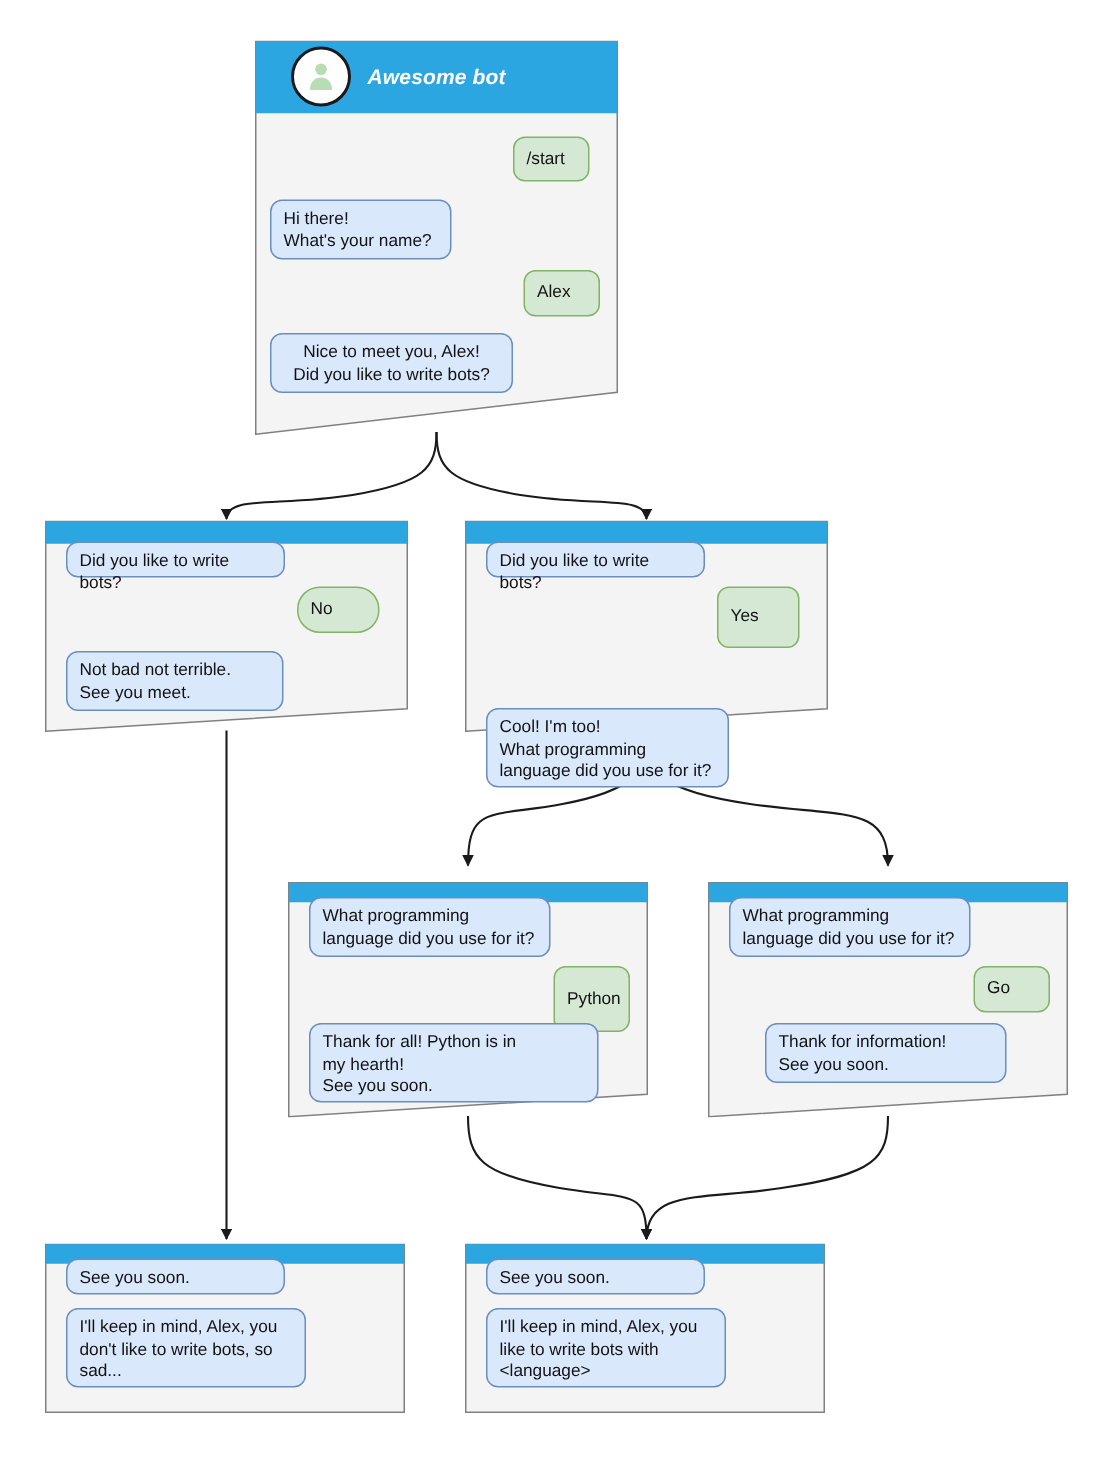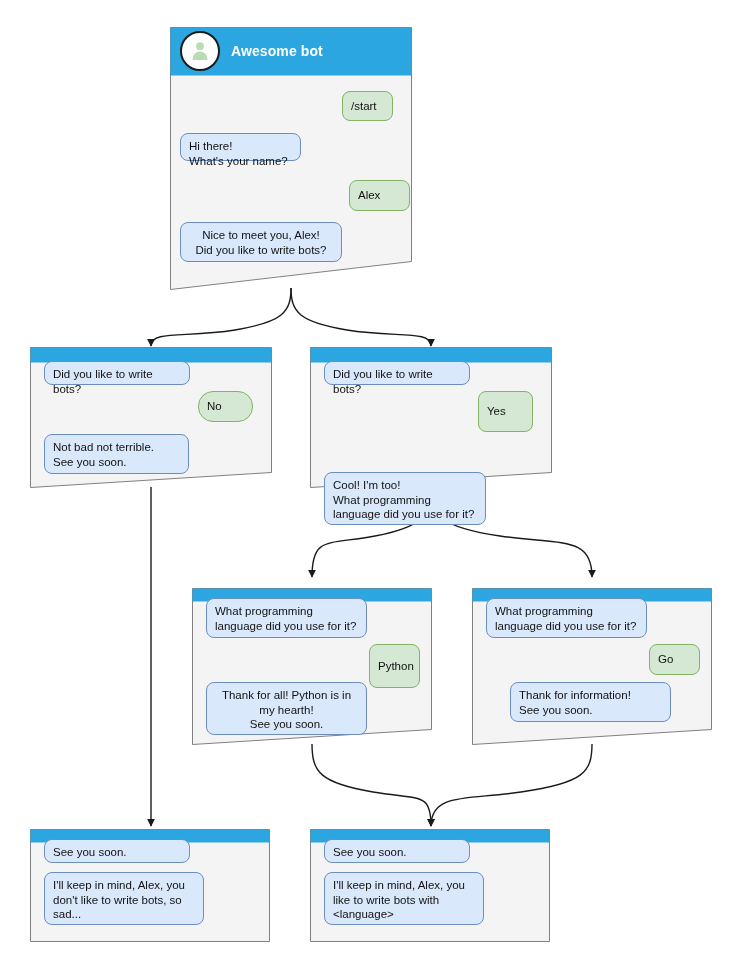--- a/index.html
+++ b/index.html
@@ -46,21 +46,22 @@
     left: 0;
     top: 0;
     right: 0;
     height: 15px;
     display: flex;
     align-items: center;
     box-sizing: border-box;
   }
   .chat-header.tall {
     height: 48px;
-    padding-left: 10px;
+    padding-left: 24px;
+    font-style: italic;
   }
   .avatar {
     width: 40px;
     height: 40px;
     border-radius: 50%;
     background: #ffffff;
     border: 2px solid #1a1a1a;
     box-sizing: border-box;
     display: flex;
     align-items: center;
@@ -133,38 +134,38 @@
       <div class="chat-header tall">
         <div class="avatar">
           <svg width="24" height="24" viewBox="0 0 24 24" aria-hidden="true">
             <circle cx="12" cy="7.2" r="3.9" fill="#b8dcb4"></circle>
             <path d="M 4.6 21 C 4.6 15.4 8 12.6 12 12.6 C 16 12.6 19.4 15.4 19.4 21 Z" fill="#b8dcb4"></path>
           </svg>
         </div>
         <div class="bot-title">Awesome bot</div>
       </div>
       <div class="bubble user" style="left:172px; top:64px; width:51px; height:30px;">/start</div>
-      <div class="bubble bot" style="left:10px; top:106px; width:121px; height:28px;">Hi there!
+      <div class="bubble bot" style="left:10px; top:106px; width:121px; height:40px;">Hi there!
 What's your name?</div>
-      <div class="bubble user" style="left:179px; top:153px; width:61px; height:31px;">Alex</div>
+      <div class="bubble user" style="left:179px; top:153px; width:51px; height:31px;">Alex</div>
       <div class="bubble bot" style="left:10px; top:195px; width:162px; height:40px;text-align:center;">Nice to meet you, Alex!
 Did you like to write bots?</div>
     </div>
   </div>
 
   <div class="node" style="left:30px; top:347px; width:242px; height:141px;">
     <svg class="node-shape" viewBox="0 0 242 141" preserveAspectRatio="none">
       <path d="M 0.5,0.5 L 241.5,0.5 L 241.5,125.5 L 0.5,140.5 Z" fill="#f4f4f4" stroke="#808080" stroke-width="1"></path>
       <path d="M 0.5,0.5 L 241.5,0.5 L 241.5,15.5 L 0.5,15.5 Z" fill="#2ba6e0" stroke="none"></path>
     </svg>
     <div class="node-inner">
       <div class="bubble bot" style="left:14px; top:14px; width:146px; height:24px;">Did you like to write bots?</div>
       <div class="bubble user" style="left:168px; top:44px; width:55px; height:31px;border-radius:15px;">No</div>
       <div class="bubble bot" style="left:14px; top:87px; width:145px; height:40px;">Not bad not terrible.
-See you soon.</div>
+See you meet.</div>
     </div>
   </div>
 
   <div class="node" style="left:310px; top:347px; width:242px; height:141px;">
     <svg class="node-shape" viewBox="0 0 242 141" preserveAspectRatio="none">
       <path d="M 0.5,0.5 L 241.5,0.5 L 241.5,125.5 L 0.5,140.5 Z" fill="#f4f4f4" stroke="#808080" stroke-width="1"></path>
       <path d="M 0.5,0.5 L 241.5,0.5 L 241.5,15.5 L 0.5,15.5 Z" fill="#2ba6e0" stroke="none"></path>
     </svg>
     <div class="node-inner">
       <div class="bubble bot" style="left:14px; top:14px; width:146px; height:24px;">Did you like to write bots?</div>
@@ -177,21 +178,21 @@
 
   <div class="node" style="left:192px; top:588px; width:240px; height:157px;">
     <svg class="node-shape" viewBox="0 0 240 157" preserveAspectRatio="none">
       <path d="M 0.5,0.5 L 239.5,0.5 L 239.5,141.5 L 0.5,156.5 Z" fill="#f4f4f4" stroke="#808080" stroke-width="1"></path>
       <path d="M 0.5,0.5 L 239.5,0.5 L 239.5,13.5 L 0.5,13.5 Z" fill="#2ba6e0" stroke="none"></path>
     </svg>
     <div class="node-inner">
       <div class="bubble bot" style="left:14px; top:10px; width:161px; height:40px;">What programming
 language did you use for it?</div>
       <div class="bubble user" style="left:177px; top:56px; width:51px; height:44px;">Python</div>
-      <div class="bubble bot" style="left:14px; top:94px; width:161px; height:53px;text-align:center;">Thank for all! Python is in
+      <div class="bubble bot" style="left:14px; top:94px; width:193px; height:53px;">Thank for all! Python is in
 my hearth!
 See you soon.</div>
     </div>
   </div>
 
   <div class="node" style="left:472px; top:588px; width:240px; height:157px;">
     <svg class="node-shape" viewBox="0 0 240 157" preserveAspectRatio="none">
       <path d="M 0.5,0.5 L 239.5,0.5 L 239.5,141.5 L 0.5,156.5 Z" fill="#f4f4f4" stroke="#808080" stroke-width="1"></path>
       <path d="M 0.5,0.5 L 239.5,0.5 L 239.5,13.5 L 0.5,13.5 Z" fill="#2ba6e0" stroke="none"></path>
     </svg>

